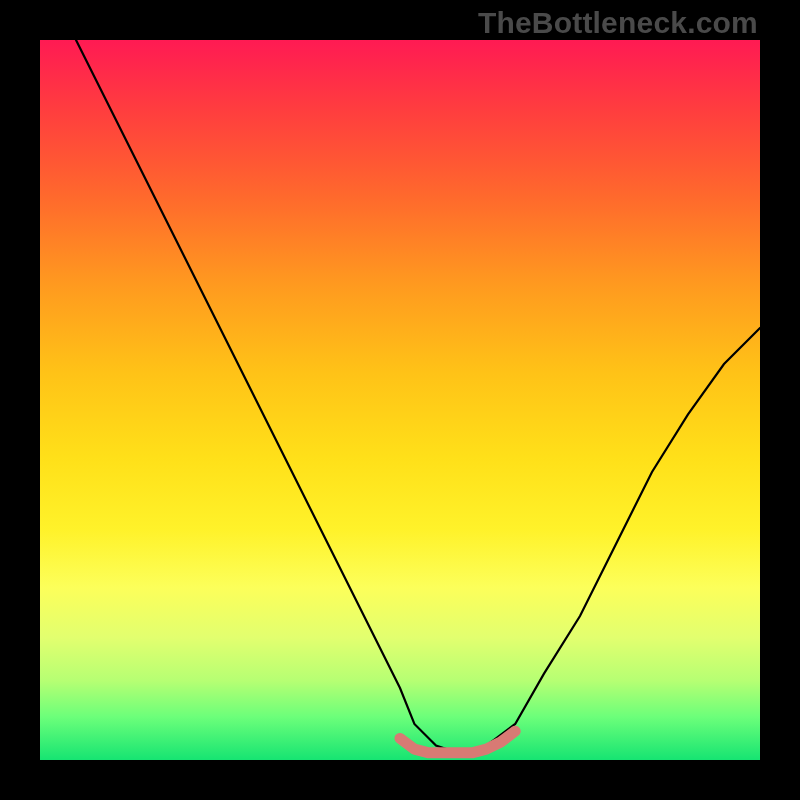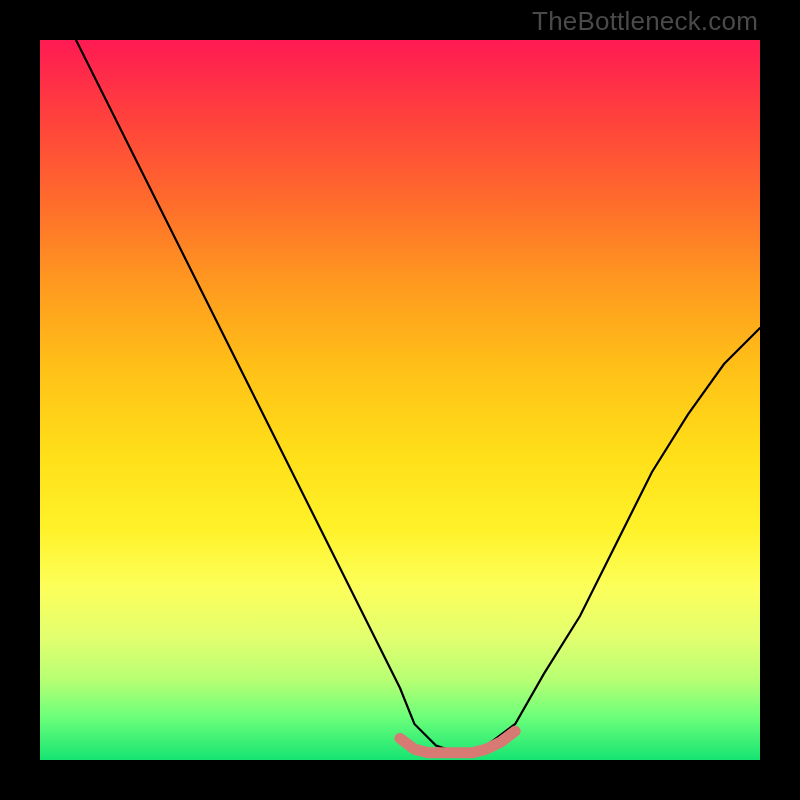--- a/index.html
+++ b/index.html
@@ -36,22 +36,22 @@
       #b6ff73 89%,
       #6cff7a 94%,
       #16e472 100%
     );
   }
   .watermark {
     position: absolute;
     top: 6px;
     right: 42px;
     color: #4a4a4a;
-    font-size: 26px;
-    font-weight: 400;
+    font-size: 30px;
+    font-weight: 700;
     letter-spacing: 0.2px;
     pointer-events: none;
   }
   svg.curve {
     position: absolute;
     left: 0;
     top: 0;
     width: 720px;
     height: 720px;
   }

